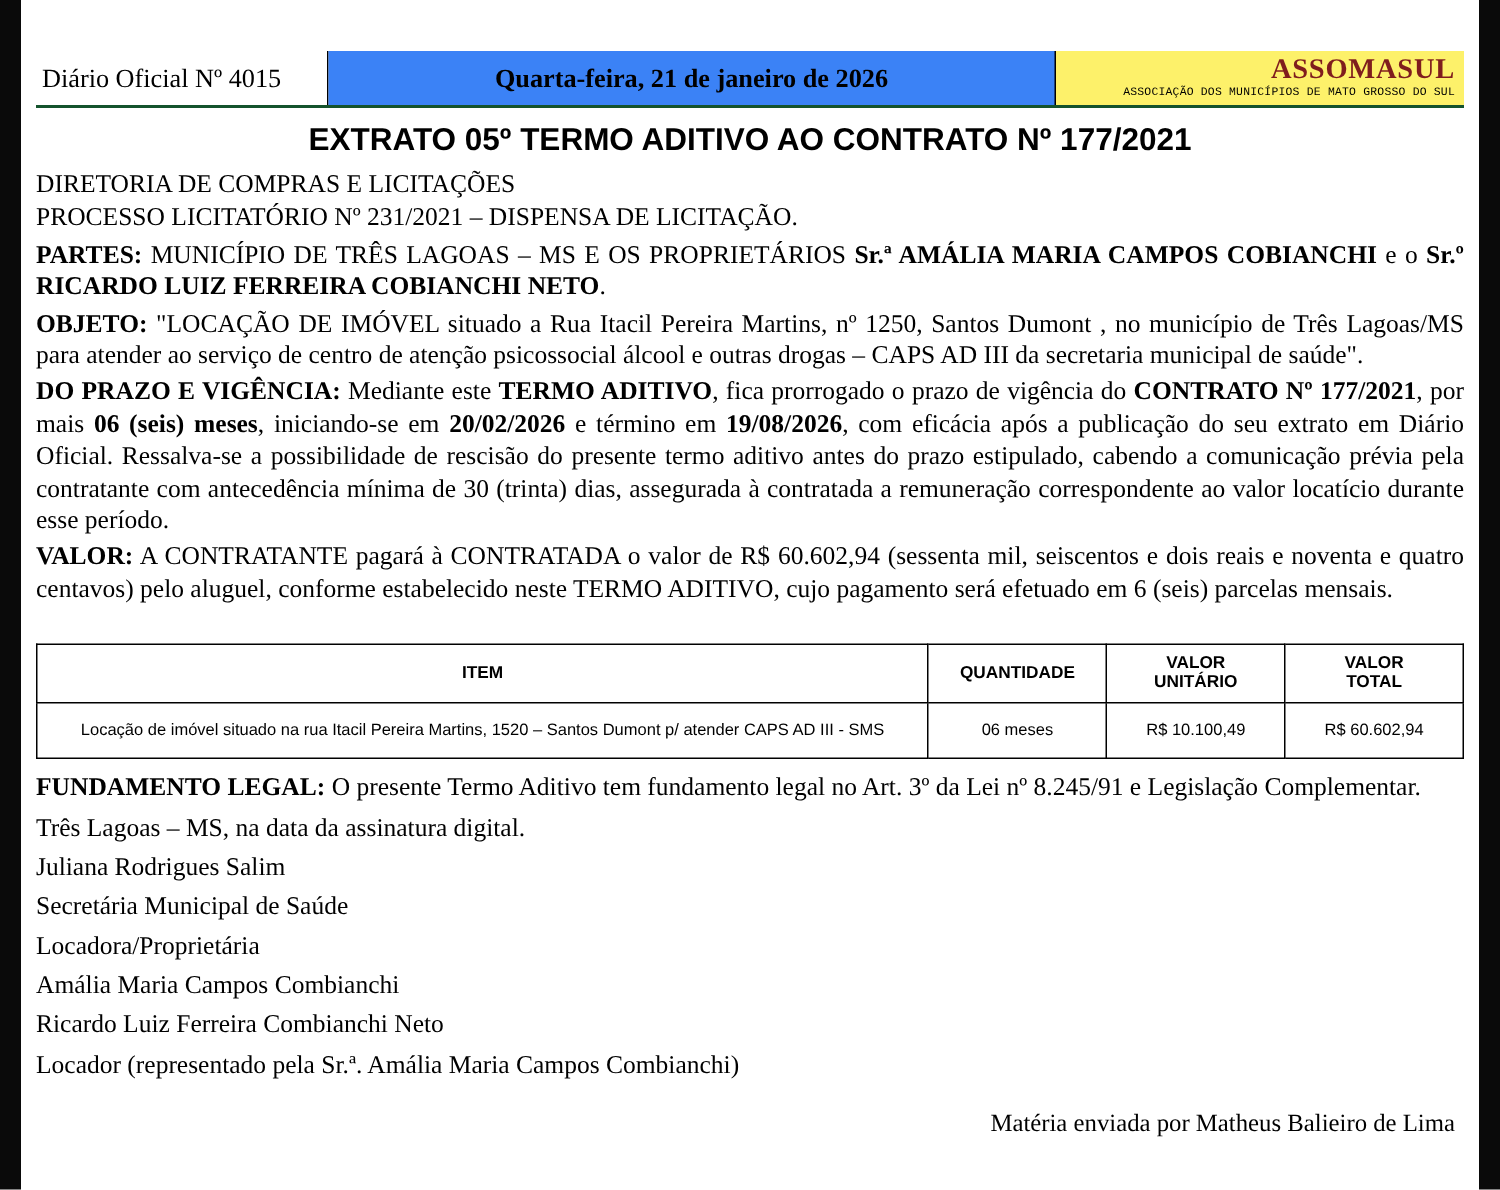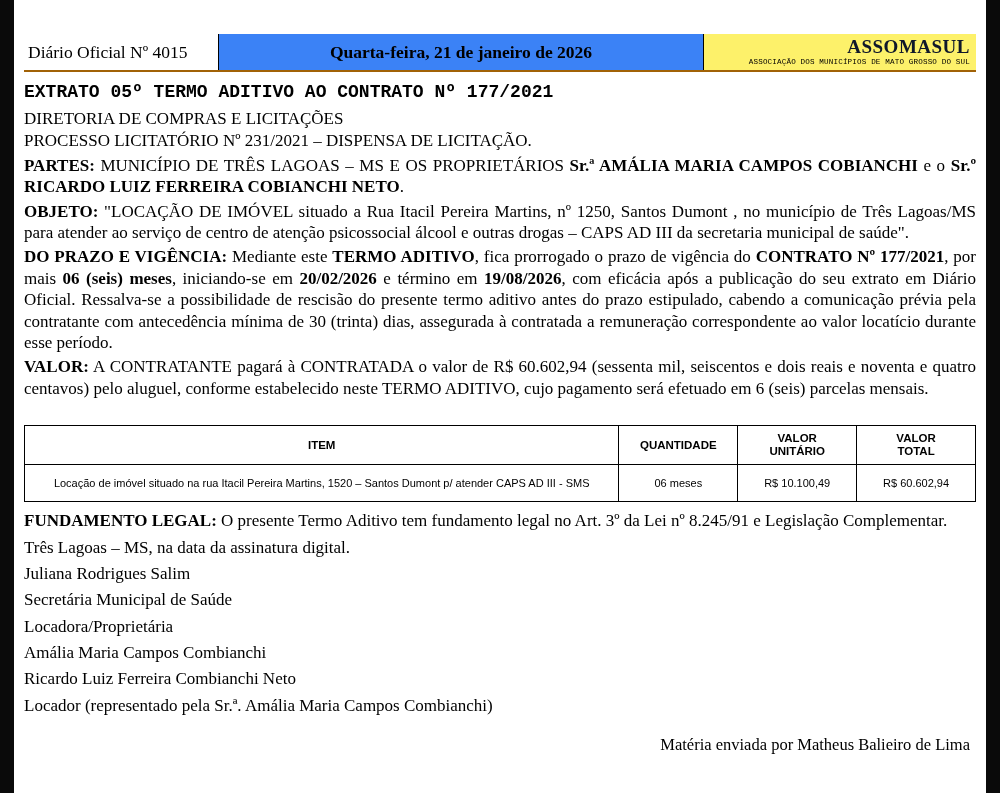--- a/index.html
+++ b/index.html
@@ -40,21 +40,21 @@
     width: 972px;
     height: 793px;
     padding: 0 10px;
     box-sizing: border-box;
   }
 
   
   .header {
     display: flex;
     align-items: stretch;
-    border-bottom: 2px solid #a16207;
+    border-bottom: 2px solid #14532d;
     margin-top: 34px;
     height: 36px;
   }
   .header-left {
     width: 195px;
     font-size: 17.5px;
     font-family: "Liberation Serif", serif;
     display: flex;
     align-items: center;
     padding-left: 4px;
@@ -81,38 +81,38 @@
     justify-content: center;
     padding-right: 6px;
     box-sizing: border-box;
   }
   .brand {
     font-family: "Liberation Serif", serif;
     font-weight: bold;
     font-size: 19px;
     letter-spacing: 0.5px;
     line-height: 1;
-    color: #0f172a;
+    color: #7f1d1d;
   }
   .brand-sub {
     font-family: Liberation Mono, monospace;
     font-size: 7.6px;
     letter-spacing: 0.15px;
     line-height: 1.1;
     margin-top: 2px;
     color: #000;
   }
 
   
   .doc-title {
-    text-align: left;
-    font-weight: bold;
-    font-size: 18px;
+    text-align: center;
+    font-weight: bold;
+    font-size: 21px;
     margin: 10px 0 6px 0;
-    font-family: Liberation Mono, monospace;
+    font-family: Liberation Sans, sans-serif;
   }
   p.para {
     font-size: 17px;
     line-height: 1.26;
     margin: 0 0 1px 0;
     text-align: justify;
     font-family: "Liberation Serif", serif;
   }
   p.para.block {
     margin-bottom: 3px;

